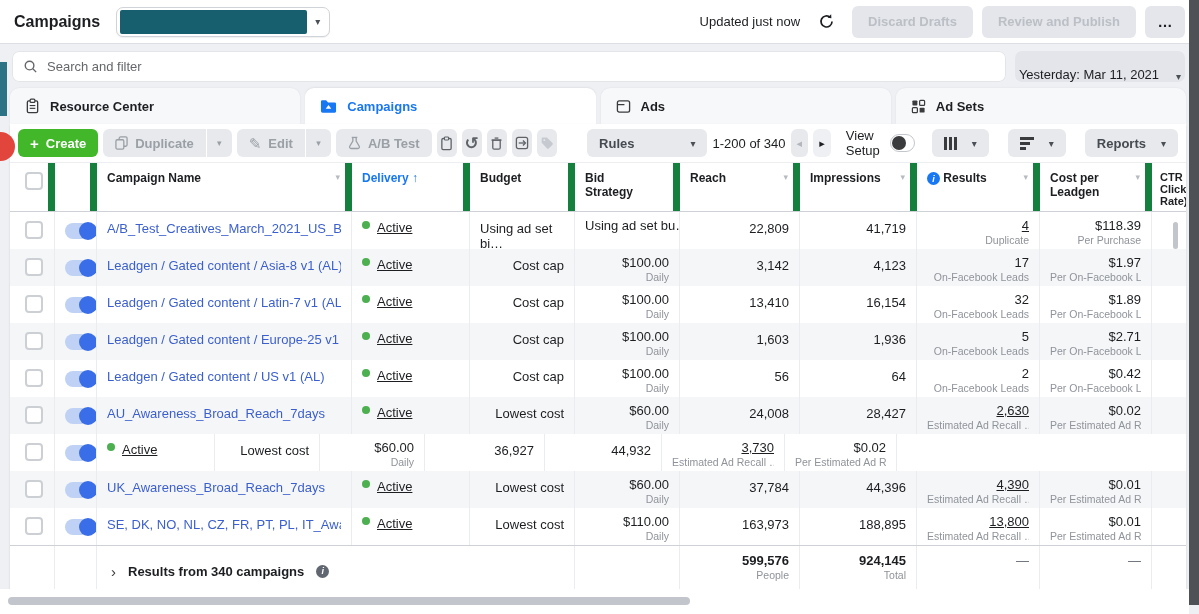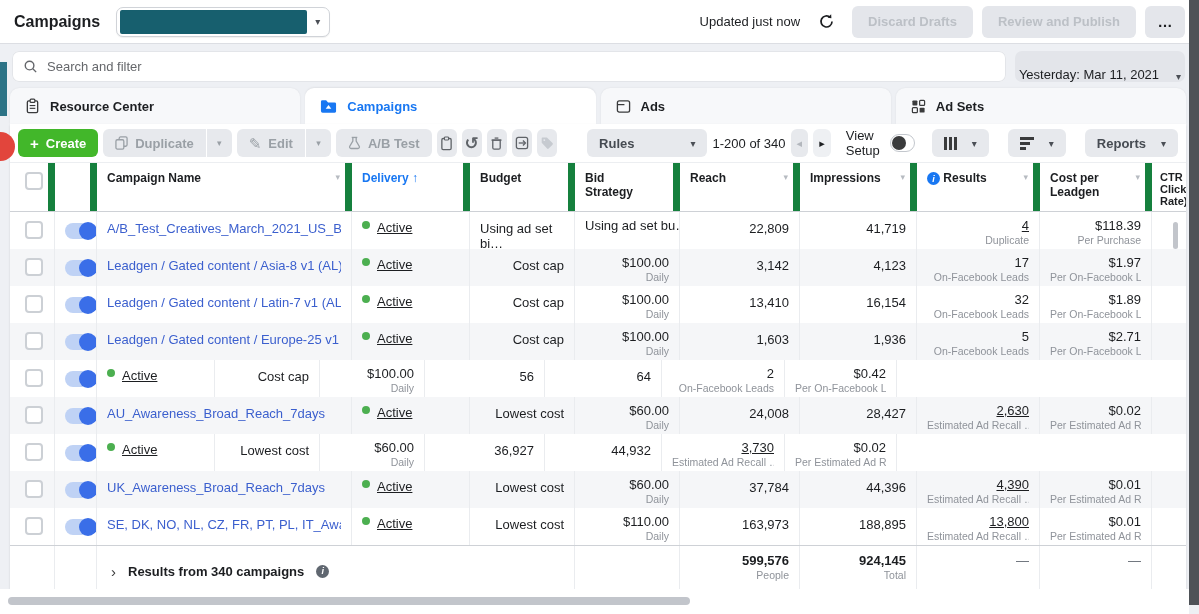--- a/index.html
+++ b/index.html
@@ -464,20 +464,23 @@
   </div>
       <div class="tr">
     <div class="td col-cb" style="padding-top:8px;">
           <span class="checkbox"></span>
         </div>
     <div class="td col-toggle" style="padding-top:9px;">
           <span class="toggle-on">
             <span class="knob"></span>
           </span>
         </div>
+    <div class="td col-name" style="padding-top:9px;">
+          <a class="camp-link">Leadgen / Gated content / US v1 (AL)</a>
+        </div>
     <div class="td col-delivery cell-delivery">
       <span class="dot"></span>
       <span class="txt">Active</span>
     </div>
     <div class="td col-bid num cell-bid" style="padding-top:9px;">Cost cap</div>
     <div class="td col-budget num cell-budget">
       <div class="main">$100.00</div>
       <div class="sub">Daily</div>
     </div>
     <div class="td col-reach num" style="padding-top:9px;">56</div>

